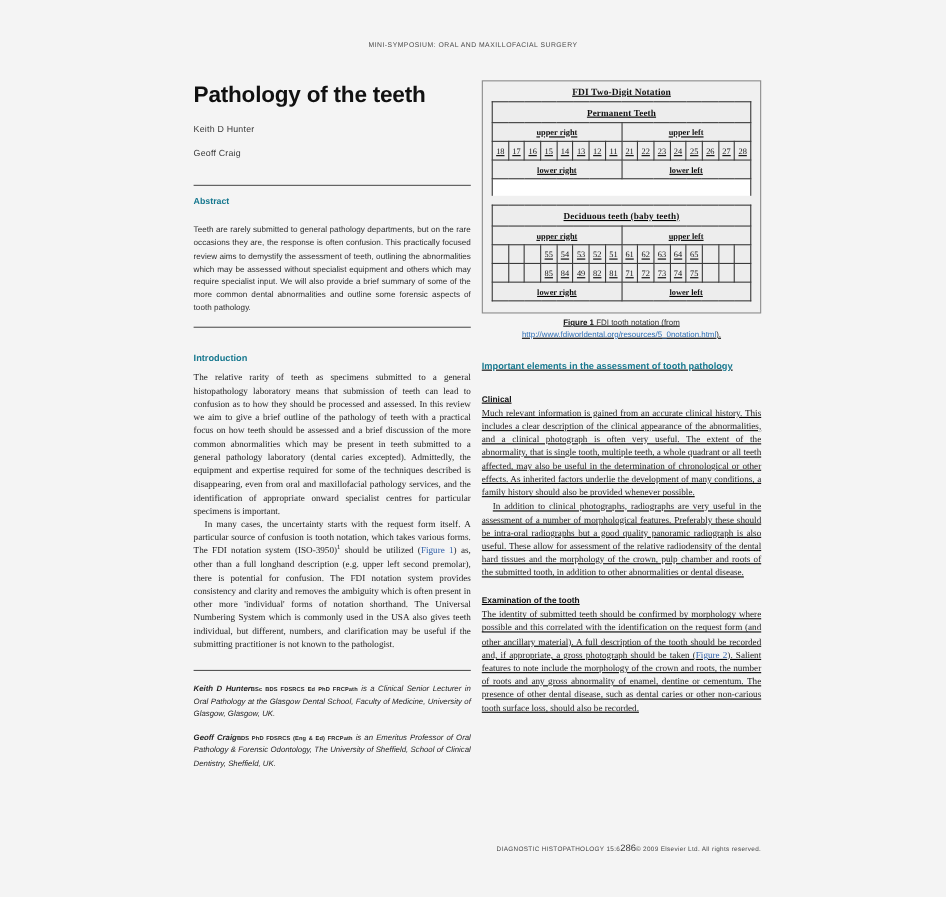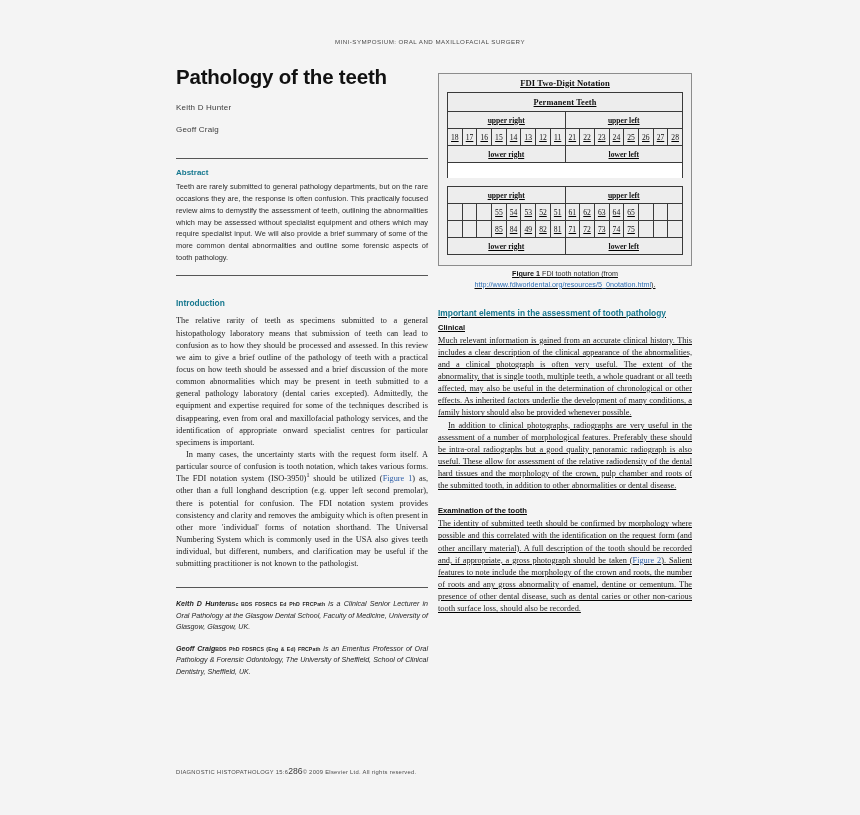--- a/index.html
+++ b/index.html
@@ -27,21 +27,21 @@
     text-align: center;
     font-size: 6.2px;
     letter-spacing: 0.45px;
     color: #4a4a4a;
     font-family: "Liberation Sans", sans-serif;
   }
 
   
   .col-left {
     position: absolute;
-    left: 176px; top: 66px;
+    left: 176px; top: 76px;
     width: 252px;
   }
   .article-title {
     font-family: "Liberation Sans", sans-serif;
     font-size: 20.5px;
     font-weight: bold;
     color: #111;
     letter-spacing: -0.2px;
     margin: 0 0 14px 0;
     line-height: 1.1;
@@ -58,21 +58,21 @@
     margin-bottom: 9px;
   }
   .rule-bottom {
     border-top: 1px solid #555;
     margin-top: 11px;
   }
   .abs-head {
     font-size: 8px;
     font-weight: bold;
     color: #17788f;
-    margin-bottom: 4px;
+    margin-bottom: 16px;
   }
   .abs-body {
     font-size: 7.4px;
     line-height: 1.62;
     color: #2b2b2b;
     text-align: justify;
   }
   .kw-line {
     font-size: 7.4px;
     line-height: 1.62;
@@ -194,21 +194,21 @@
     color: #2b2b2b;
     margin-top: 3px;
     text-align: center;
   }
   .fig-cap b { color: #111; }
   .url { color: #2f6fb5; }
   .sec-head-r {
     font-size: 8.4px;
     font-weight: bold;
     color: #17788f;
-    margin: 17px 0 4px 0;
+    margin: 17px 0 20px 0;
     line-height: 1.3;
   }
   .sub-head {
     font-family: "Liberation Sans", sans-serif;
     font-size: 7.6px;
     font-weight: bold;
     color: #111;
     margin: 0 0 3px 0;
   }
   .sub-head.spaced { margin-top: 14px; }
@@ -216,21 +216,21 @@
   
   .footer {
     position: absolute;
     left: 176px; top: 766px;
     width: 516px;
     border-top: 0;
     font-family: "Liberation Sans", sans-serif;
     font-size: 5.8px;
     color: #4a4a4a;
     display: flex;
-    justify-content: flex-start;
+    justify-content: flex-end;
     align-items: baseline;
     letter-spacing: 0.3px;
   }
   .footer .pg {
     font-size: 8.6px;
     color: #3a3a3a;
     letter-spacing: 0;
   }
 </style>
 </head>
@@ -315,20 +315,23 @@
         <tr class="spacer-row">
           <td colspan="16"></td>
         </tr>
       </tbody>
           </table>
       </div>
 
       <div class="tbl-wrap2">
       <table class="tbl">
         <tbody>
+              <tr>
+          <td class="banner" colspan="16">Deciduous teeth (baby teeth)</td>
+        </tr>
         <tr>
           <td class="quad" colspan="8">upper right</td>
           <td class="quad" colspan="8">upper left</td>
         </tr>
         <tr>
           <td class="num blank"></td>
           <td class="num blank"></td>
           <td class="num blank"></td>
           <td class="num">55</td>
           <td class="num">54</td>

